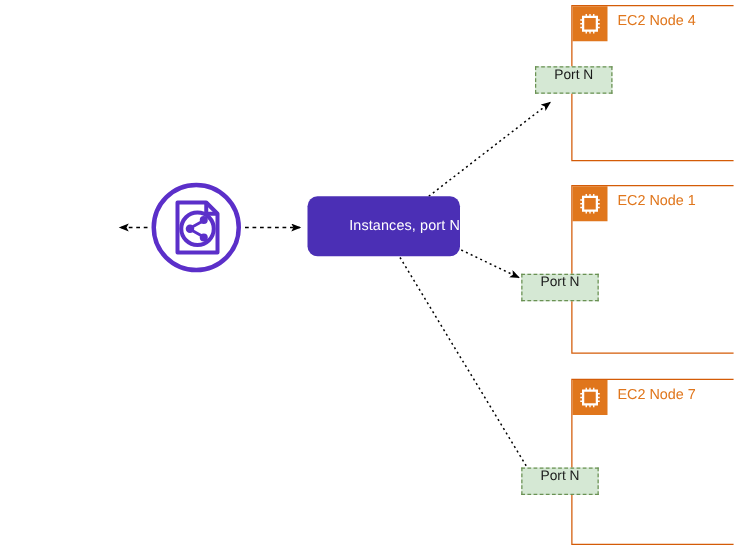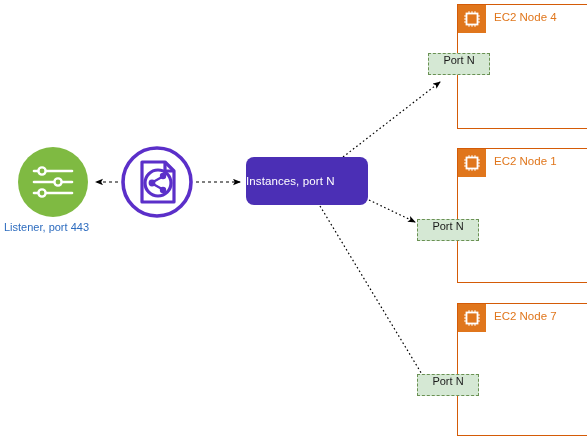--- a/index.html
+++ b/index.html
@@ -65,21 +65,21 @@
   .instances-box {
     position: absolute;
     left: 246px;
     top: 157px;
     width: 122px;
     height: 48px;
     background: #4B2FB5;
     border-radius: 8px;
     display: flex;
     align-items: center;
-    justify-content: flex-start;
+    justify-content: flex-end;
   }
   .instances-box-label {
     color: #ffffff;
     font-size: 11.5px;
     white-space: nowrap;
     letter-spacing: 0.1px;
   }
 
   
   .ec2-node {
@@ -157,37 +157,20 @@
 
     <g>
       <line x1="369" y1="200" x2="415" y2="222" stroke="#000000" stroke-width="1.2" stroke-dasharray="1.6,2.6" marker-end="url(#arrowhead)"></line>
     </g>
 
     <g>
       <line x1="320" y1="206" x2="423" y2="376" stroke="#000000" stroke-width="1.2" stroke-dasharray="1.6,2.6"></line>
     </g>
   </svg>
 
-  <div class="listener-node">
-    <div class="listener-circle">
-      <svg width="70" height="70" viewBox="0 0 70 70" xmlns="http://www.w3.org/2000/svg">
-        <g stroke="#FFFFFF" stroke-width="2.6" fill="none" stroke-linecap="round">
-          <line x1="16" y1="24" x2="54" y2="24"></line>
-          <line x1="16" y1="35" x2="54" y2="35"></line>
-          <line x1="16" y1="46" x2="54" y2="46"></line>
-        </g>
-        <g fill="#7FBA42" stroke="#FFFFFF" stroke-width="2.4">
-          <circle cx="24" cy="24" r="3.6"></circle>
-          <circle cx="40" cy="35" r="3.6"></circle>
-          <circle cx="24" cy="46" r="3.6"></circle>
-        </g>
-      </svg>
-    </div>
-    <div class="listener-label">Listener, port 443</div>
-  </div>
 
   <div class="policy-node">
     <svg width="74" height="74" viewBox="0 0 74 74" xmlns="http://www.w3.org/2000/svg">
       <circle cx="37" cy="37" r="34" fill="none" stroke="#5B2FC9" stroke-width="3.6"></circle>
       <path d="M22 17 L45 17 L54 26 L54 57 L22 57 Z" fill="#FFFFFF" stroke="#5B2FC9" stroke-width="3.2" stroke-linejoin="round"></path>
       <path d="M45 17 L45 26 L54 26" fill="none" stroke="#5B2FC9" stroke-width="3.2" stroke-linejoin="round"></path>
       <circle cx="38" cy="38" r="13" fill="none" stroke="#5B2FC9" stroke-width="3.2"></circle>
       <g stroke="#5B2FC9" stroke-width="2.4" stroke-linecap="round">
         <line x1="33" y1="37" x2="42" y2="32"></line>
         <line x1="33" y1="39" x2="42" y2="44"></line>

